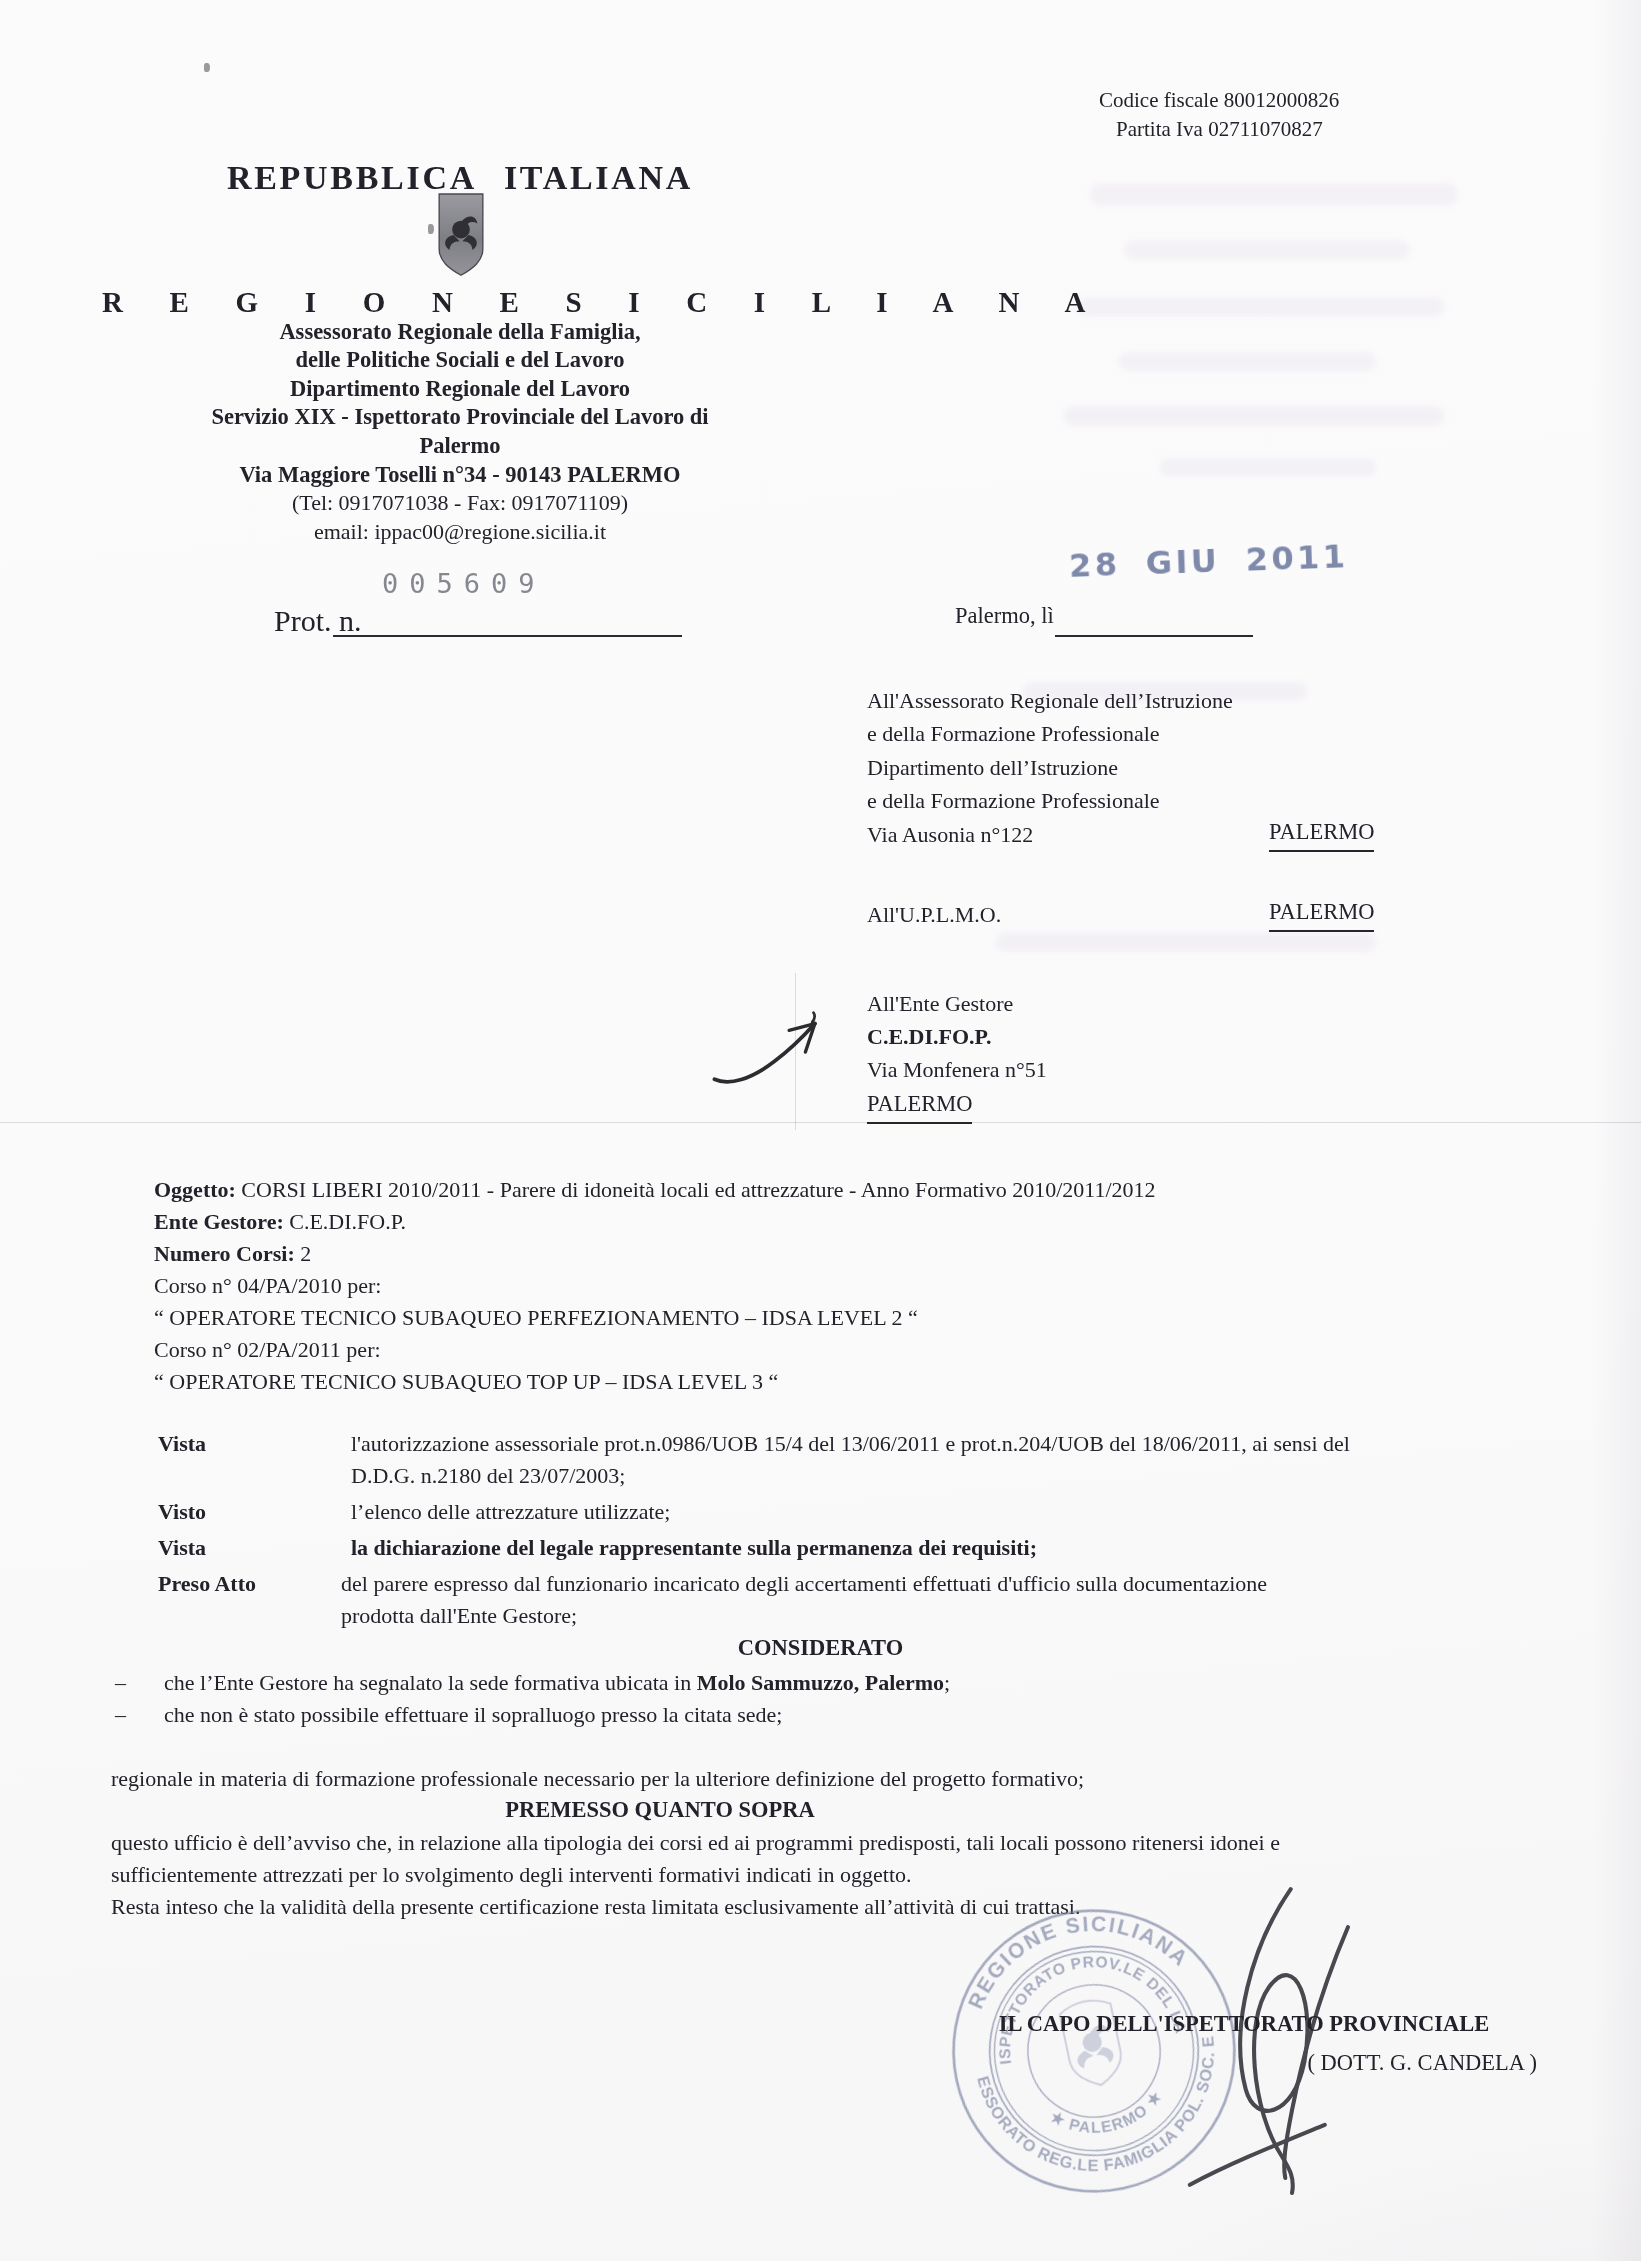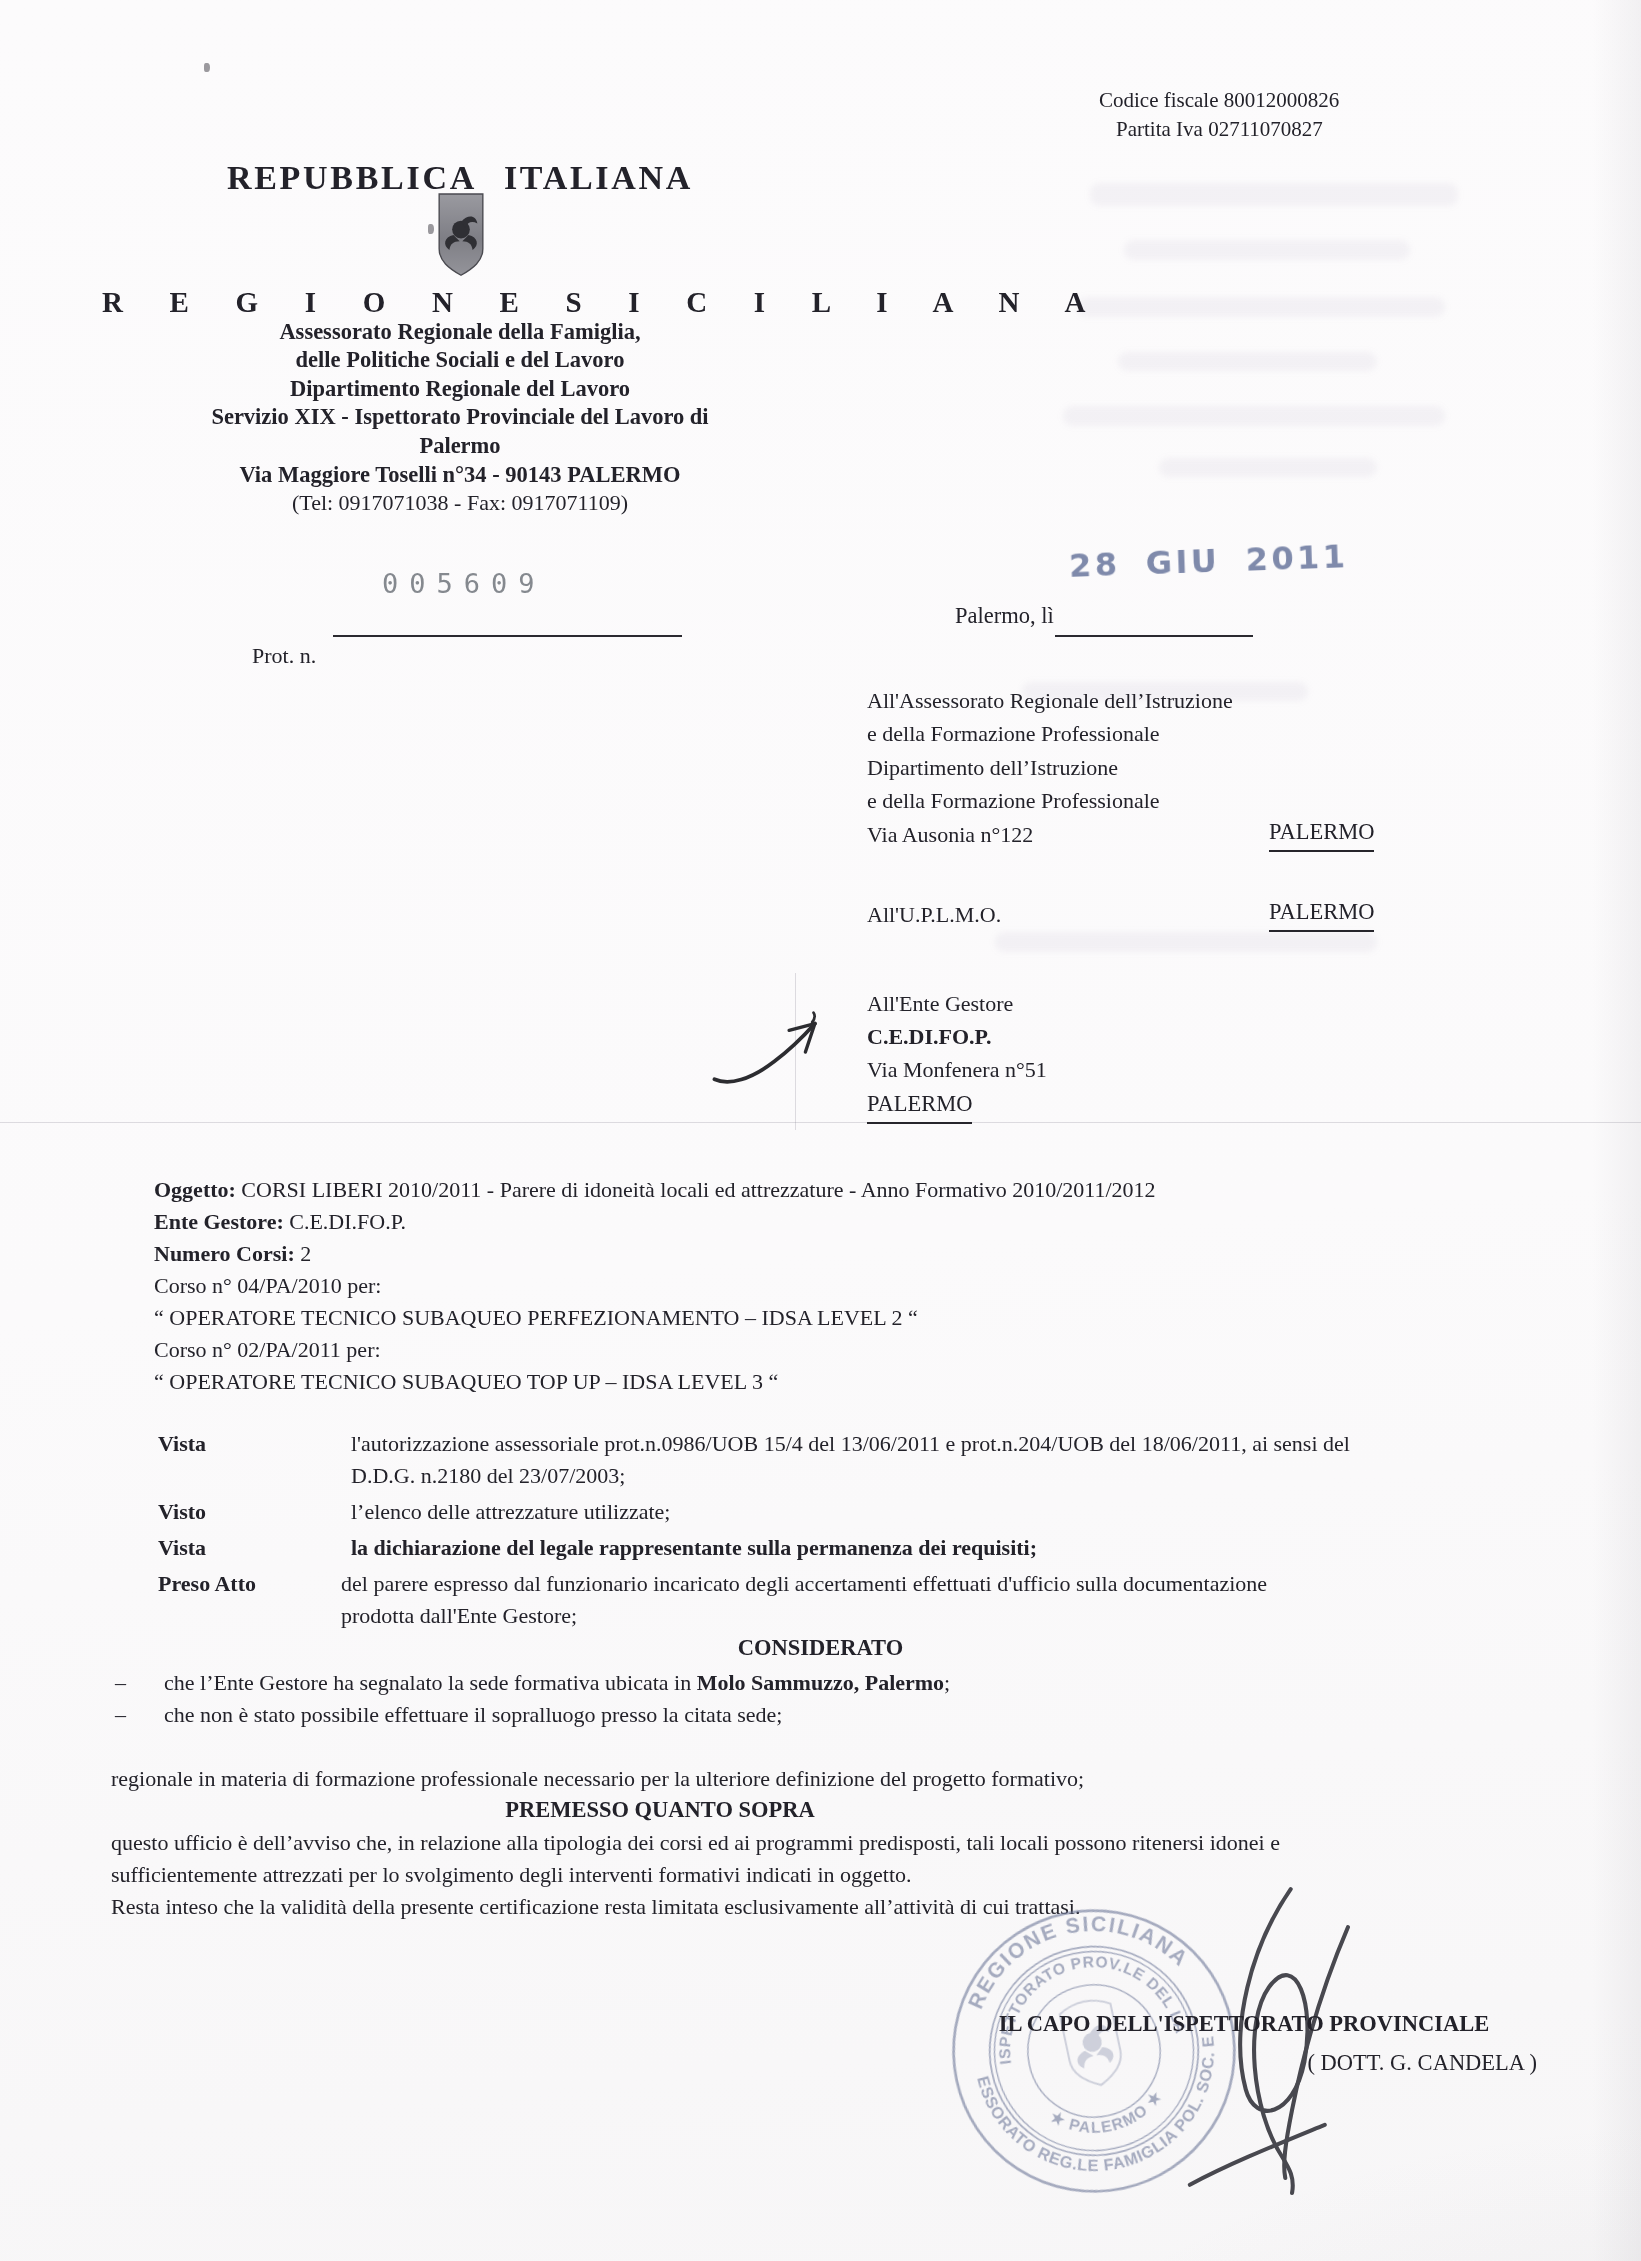--- a/index.html
+++ b/index.html
@@ -83,22 +83,23 @@
   </svg>
 
   <div class="t ccol reg b" style="top:284px;">R E G I O N E   S I C I L I A N A</div>
   <div class="t ccol lh b" style="top:318px;">Assessorato Regionale della Famiglia,</div>
   <div class="t ccol lh b" style="top:346px;">delle Politiche Sociali e del Lavoro</div>
   <div class="t ccol lh b" style="top:375px;">Dipartimento Regionale del Lavoro</div>
   <div class="t ccol lh b" style="top:403px;">Servizio XIX - Ispettorato Provinciale del Lavoro di</div>
   <div class="t ccol lh b" style="top:432px;">Palermo</div>
   <div class="t ccol lh b" style="top:461px;">Via Maggiore Toselli n°34 - 90143 PALERMO</div>
   <div class="t ccol" style="top:489px;">(Tel:  0917071038  -  Fax: 0917071109)</div>
-
-  <div class="t" style="left:252px;top:602px;font-size:22px;margin-top:40px;">Prot. n.</div>
+  <div class="t ccol" style="top:518px;">email: ippac00@regione.sicilia.it</div>
+
+  <div class="t" style="left:274px;top:602px;font-size:30px;">Prot. n.</div>
   <div class="protnum" style="left:382px;top:568px;">005609</div>
   <div class="uline" style="left:333px;top:635px;width:349px;"></div>
 
   <div class="stampdate" style="left:1069px;top:542px;">28 GIU 2011</div>
   <div class="t" style="left:955px;top:602px;font-size:22.5px;">Palermo, lì</div>
   <div class="uline" style="left:1055px;top:635px;width:198px;"></div>
 
   <div class="t" style="left:867px;top:687px;">All'Assessorato Regionale dell’Istruzione</div>
   <div class="t" style="left:867px;top:720px;">e della Formazione Professionale</div>
   <div class="t" style="left:867px;top:754px;">Dipartimento dell’Istruzione</div>

